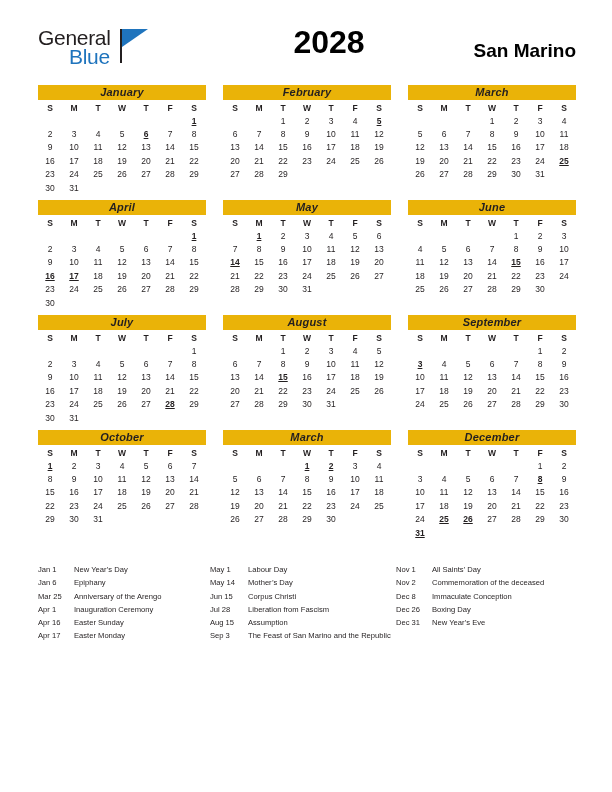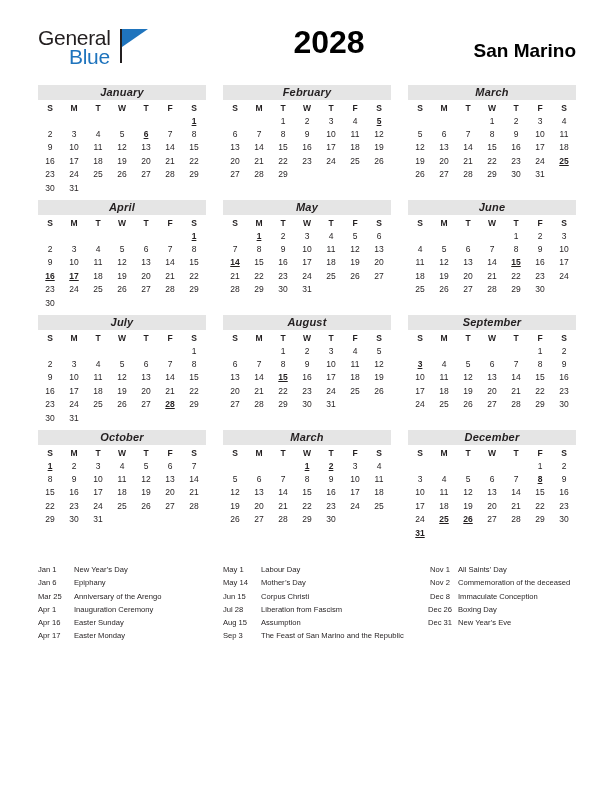--- a/index.html
+++ b/index.html
@@ -101,21 +101,21 @@
     grid-template-columns: repeat(3, 168px);
     column-gap: 17px;
     row-gap: 0px;
   }
   .month {
     width: 168px;
     height: 115px;
     position: relative;
   }
   .month-title {
-    background: #e5e5e5;
+    background: #eab308;
     height: 15px;
     line-height: 15px;
     text-align: center;
     font-size: 11px;
     font-weight: bold;
     font-style: italic;
     color: #231f20;
     letter-spacing: 0.2px;
   }
   table.cal {
@@ -146,41 +146,41 @@
   }
 
   
   .legend {
     position: absolute;
     left: 38px;
     top: 563px;
     width: 538px;
     display: grid;
     grid-template-columns: 172px 186px 180px;
-    column-gap: 13px;
+    column-gap: 0px;
   }
   .legend-col {
     font-size: 7.6px;
     line-height: 13.3px;
     color: #231f20;
   }
   .legend-row {
     display: block;
     white-space: normal;
   }
   .legend-date {
     display: inline-block;
     width: 36px;
     vertical-align: top;
   }
   .legend-name {
     display: inline;
   }
   .legend-col.c2 .legend-date { width: 38px; }
-  .legend-col.c3 .legend-date { width: 36px; text-align: center; }
+  .legend-col.c3 .legend-date { width: 36px; }
 </style>
 </head>
 <body>
 
 <div class="page">
 
   <div class="header">
     <div class="logo">
       <span class="logo-general">General</span>
       <span class="logo-pole"></span>

